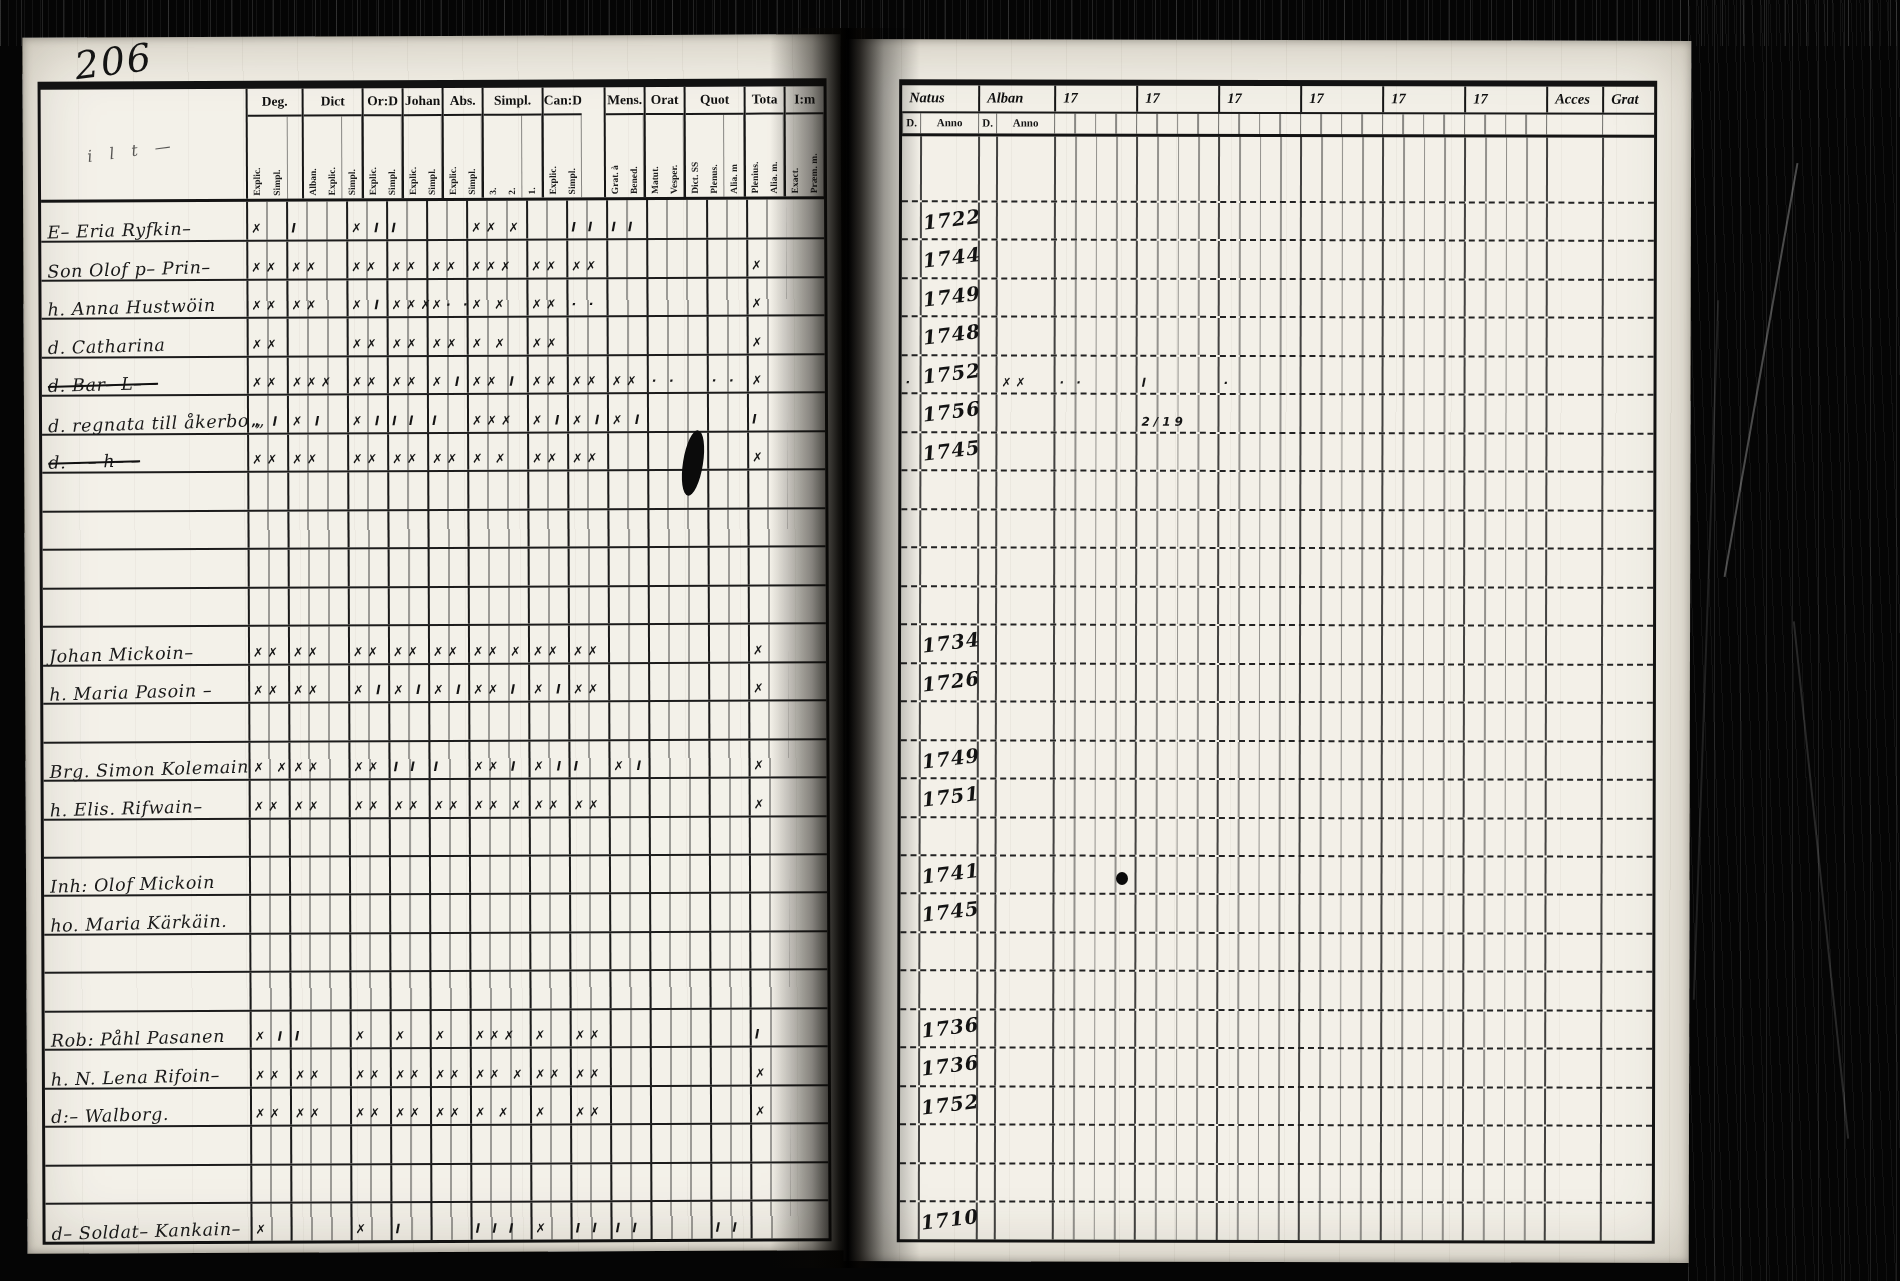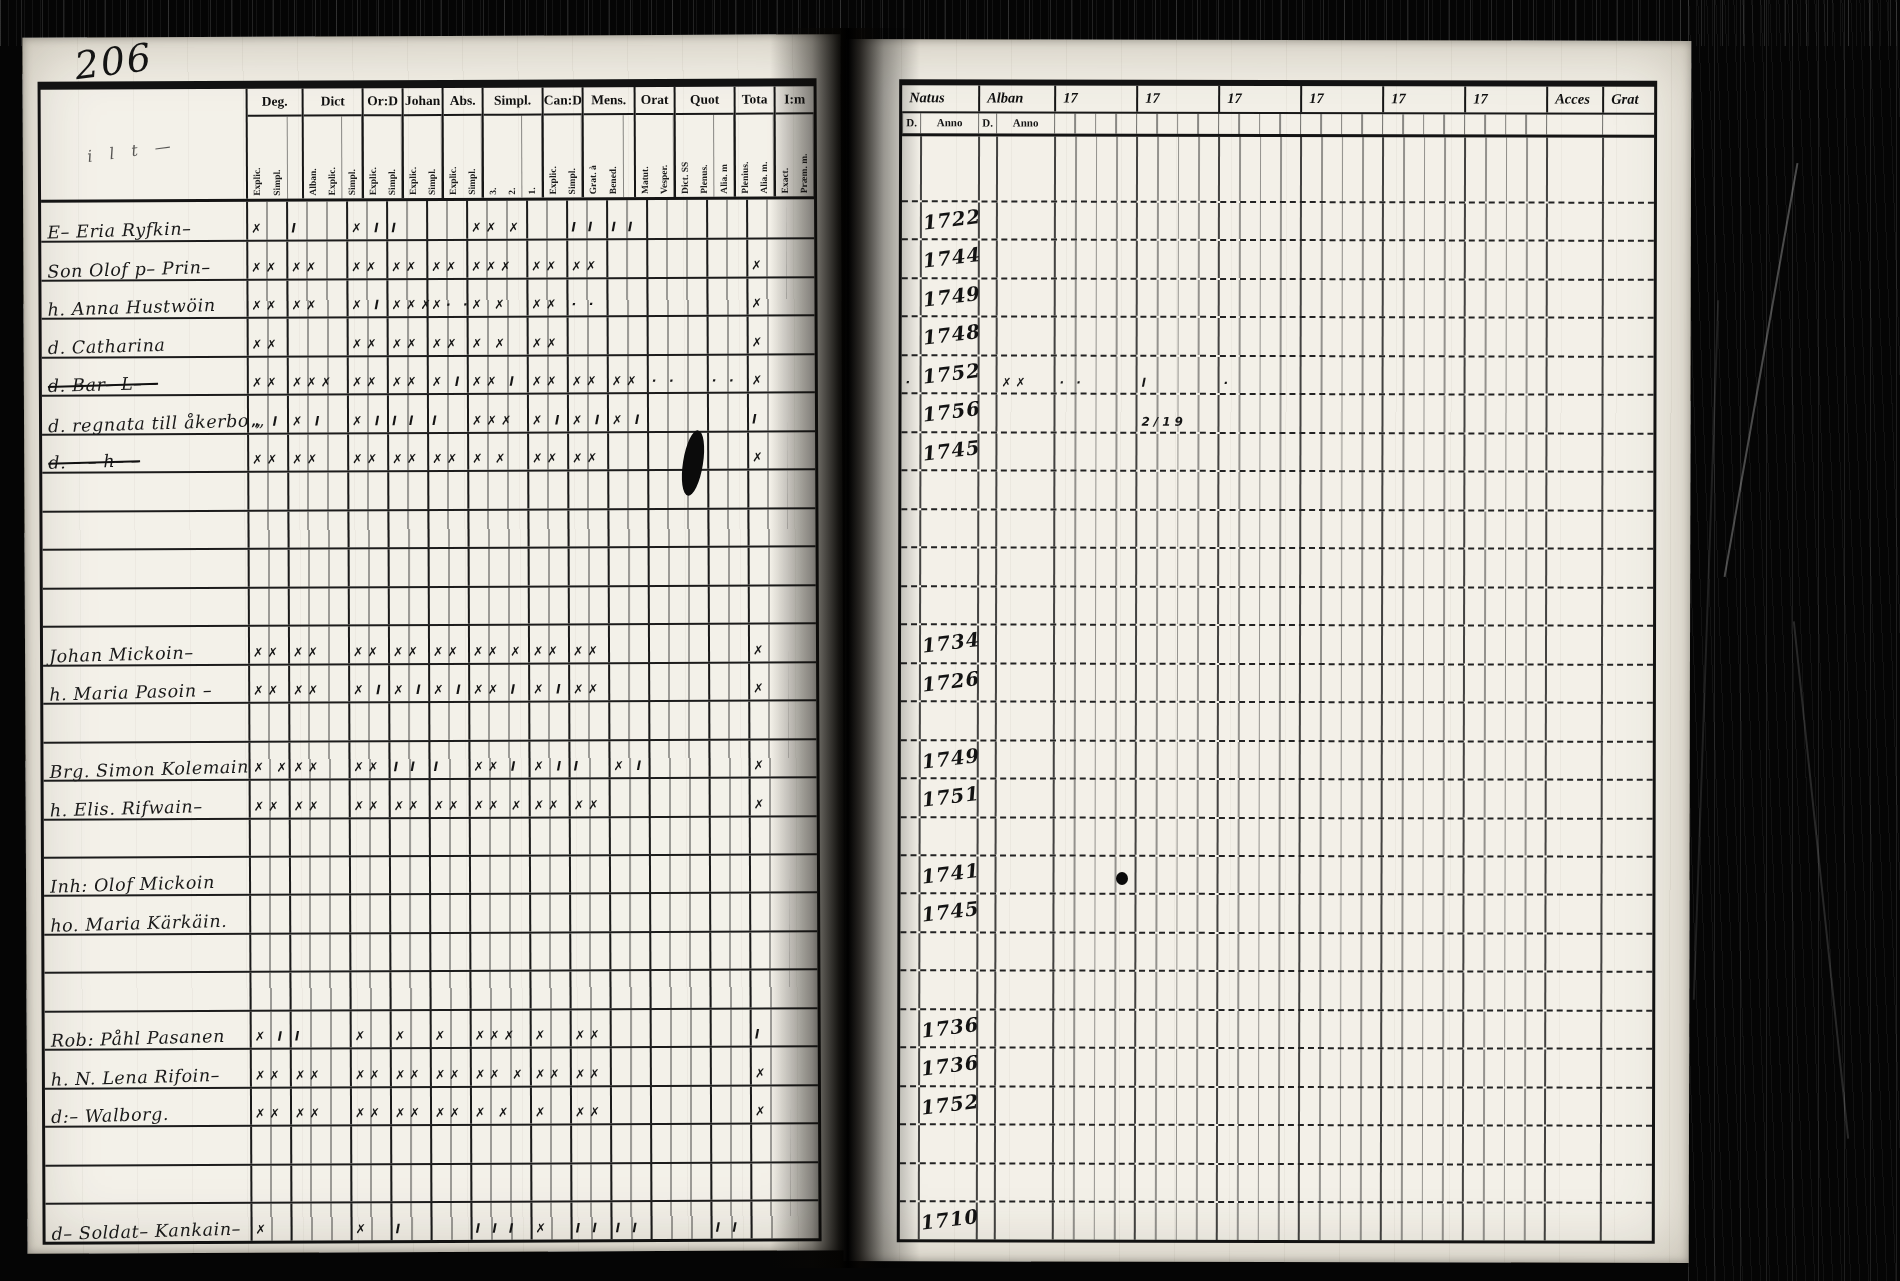--- a/index.html
+++ b/index.html
@@ -163,21 +163,21 @@
               <div class="vsub">1.</div>
             </div>
           </div>
           <div class="grp" style="width: 40px;">
             <div class="glabel">Can:D</div>
             <div class="gsubs">
               <div class="vsub">Explic.</div>
               <div class="vsub">Simpl.</div>
             </div>
           </div>
-          <div class="grp" style="width: 52px;">
+          <div class="grp" style="width: 40px; margin-left: 22px;">
             <div class="glabel">Mens.</div>
             <div class="gsubs">
               <div class="vsub">Grat. à</div>
               <div class="vsub">Bened.</div>
             </div>
           </div>
           <div class="grp" style="width: 40px;">
             <div class="glabel">Orat</div>
             <div class="gsubs">
               <div class="vsub">Matut.</div>

